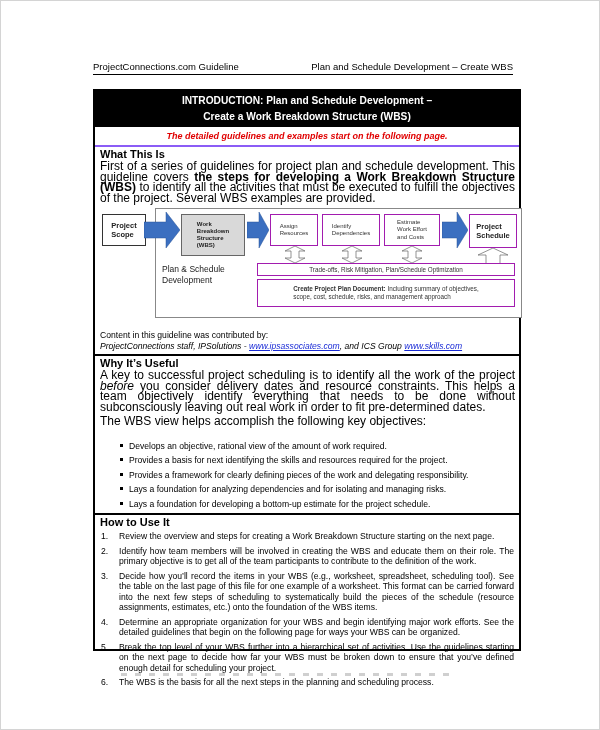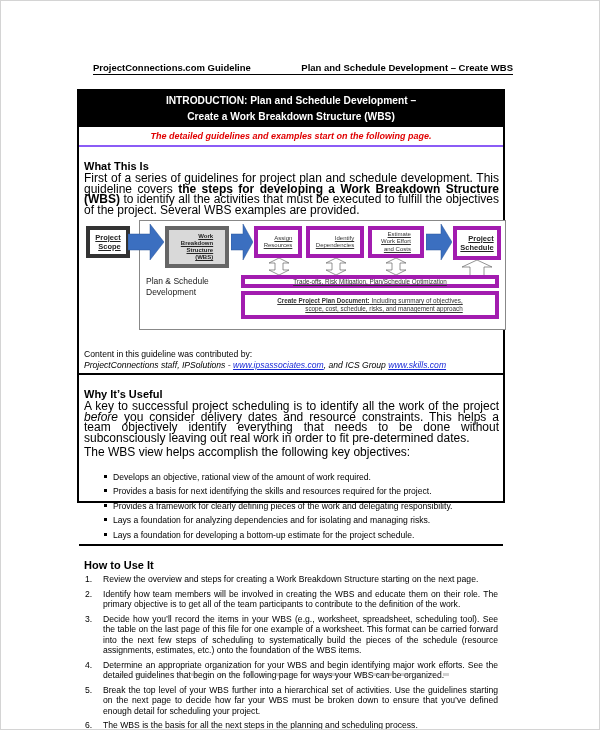--- a/index.html
+++ b/index.html
@@ -6,66 +6,66 @@
     html, body { width: 600px; height: 730px; background: #ffffff; overflow: hidden; }
     body {
       position: relative;
       font-family: "Liberation Sans", sans-serif;
       color: #000;
       border: 1px solid #d4d4d4;
     }
     .page-header {
       position: absolute; left: 92px; top: 60px; width: 420px; height: 14px;
       border-bottom: 1.5px solid #000;
-      font-size: 9.5px; font-weight: bold;
-      display: flex; justify-content: space-between; align-items: center;
+      font-size: 9.5px; font-weight: normal;
+      display: flex; justify-content: space-between; align-items: flex-start;
       padding-bottom: 1px;
     }
     .main-box {
-      position: absolute; left: 76px; top: 88px; width: 428px; height: 414px;
+      position: absolute; left: 92px; top: 88px; width: 428px; height: 562px;
       border: 2px solid #000; border-top: none;
     }
     .title-band {
       background: #000; color: #fff; text-align: center;
       font-size: 10.2px; font-weight: bold; line-height: 16px;
       padding-top: 4px; height: 38px;
       margin-left: -2px; margin-right: -2px;
     }
     .red-note {
       color: #e00000; font-style: italic; font-weight: bold;
       text-align: center; font-size: 9px; line-height: 12px;
       padding-top: 3px; height: 20px;
       border-bottom: 2px solid #8b5cf6;
       margin: 0 0 0 0;
     }
     .section { padding: 0 4px 0 5px; }
     .section-title {
-      font-size: 11px; font-weight: bold; line-height: 14px; margin-top: 12px;
+      font-size: 11px; font-weight: bold; line-height: 14px; margin-top: 0;
     }
     .para {
       font-size: 12px; line-height: 10.5px; text-align: justify;
     }
     .para b { font-weight: bold; }
     .divider { border-top: 2px solid #000; margin: 3px -4px 0 -5px; }
 
     
     .diagram { position: relative; height: 120px; margin-top: 4px; }
     .d-box {
-      position: absolute; border: 4px solid #a21caf; background: #fff;
-      font-size: 6px; text-align: right; color: #333; line-height: 7.2px;
-      display: flex; align-items: center; justify-content: center; text-decoration: underline;
+      position: absolute; border: 1px solid #a21caf; background: #fff;
+      font-size: 6px; text-align: left; color: #333; line-height: 7.2px;
+      display: flex; align-items: center; justify-content: center;
     }
     .d-bold { font-weight: bold; color: #222; }
     .d-frame { position: absolute; border: 1px solid #888; background: #fff; }
     .d-arrow { position: absolute; }
     .d-label {
       position: absolute; font-size: 8.5px; line-height: 11px; color: #222;
     }
 
-    .contrib { font-size: 8.6px; line-height: 10.5px; margin-top: 10px; }
+    .contrib { font-size: 8.6px; line-height: 10.5px; margin-top: 3px; }
     .contrib i { font-style: italic; }
     .link { color: #1a2bd6; text-decoration: underline; font-style: italic; }
 
     ul.bullets { list-style: none; margin-left: 20px; margin-top: 14px; }
     ul.bullets li {
       font-size: 8.6px; line-height: 10.5px; margin-bottom: 4px; position: relative; padding-left: 9px;
     }
     ul.bullets li::before {
       content: ""; position: absolute; left: 0; top: 3px; width: 3px; height: 3px; background: #000;
     }

